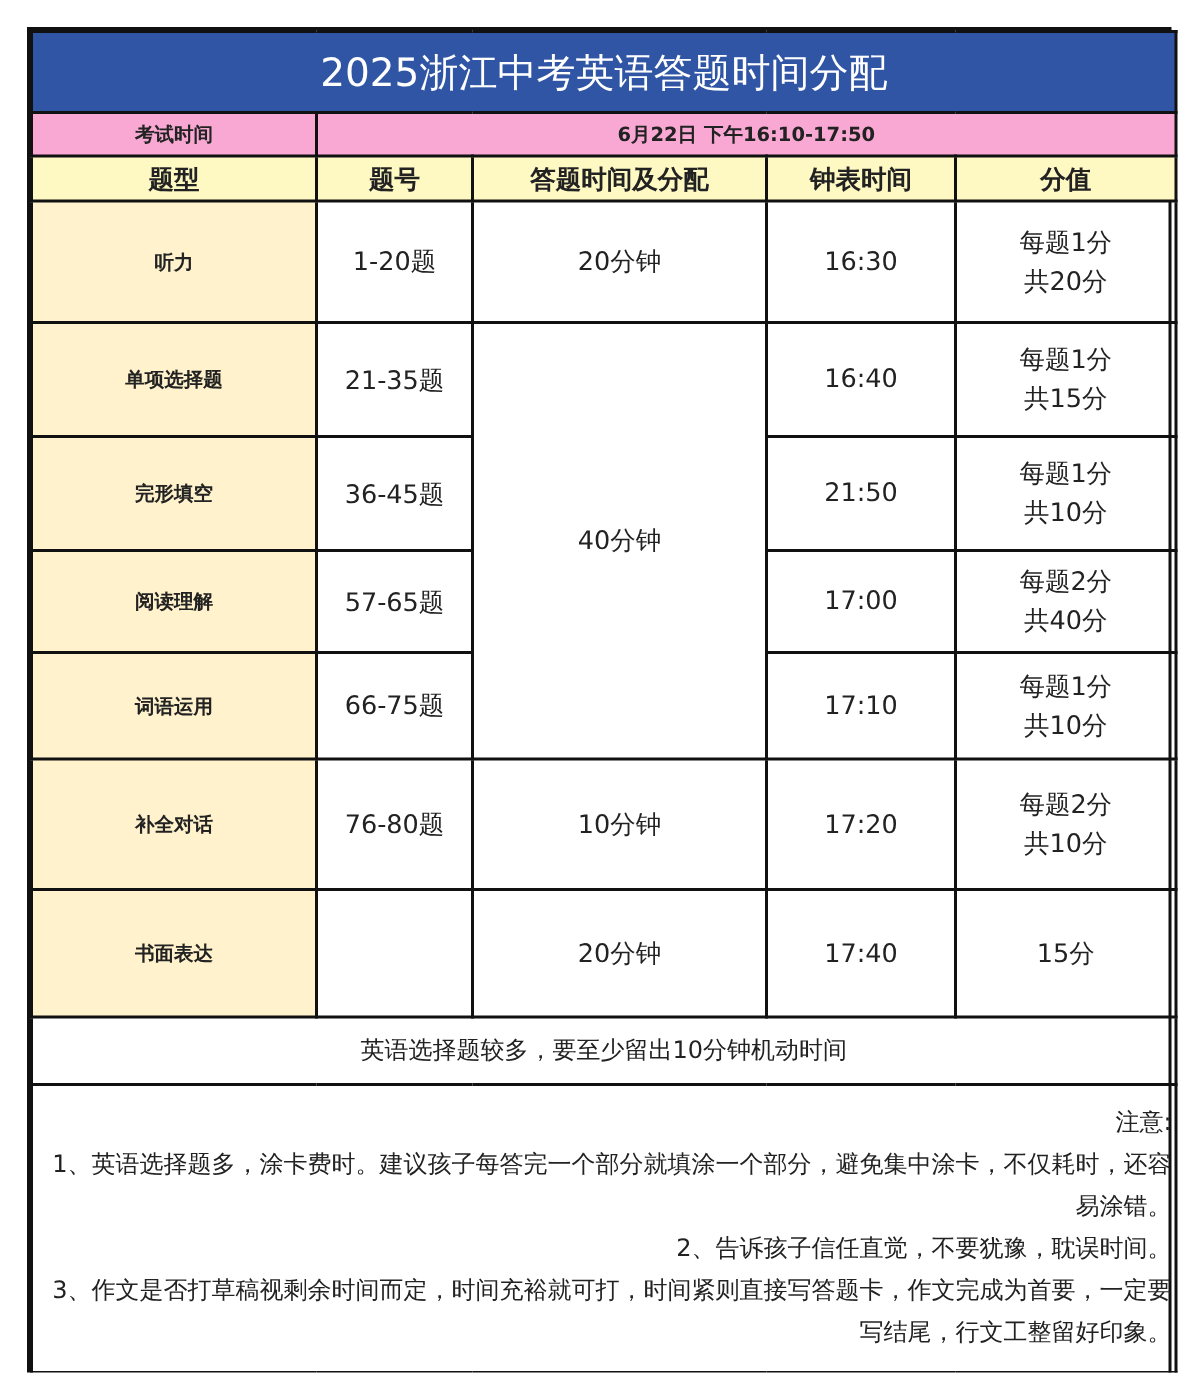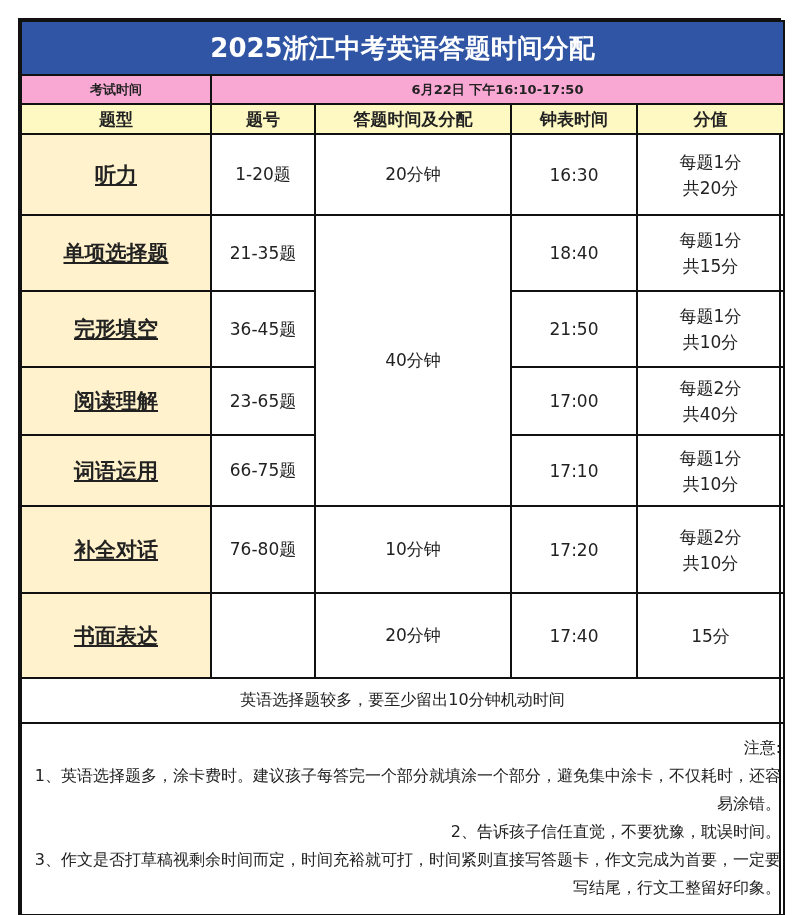--- a/index.html
+++ b/index.html
@@ -1,23 +1,23 @@
 <!DOCTYPE html>
 <html><head>
 <meta charset="utf-8">
 <style>
   html,body{margin:0;padding:0;background:#ffffff;}
   body{width:800px;height:915px;position:relative;font-family:"DejaVu Sans","Liberation Sans",sans-serif;color:#222;}
   .sheet{position:absolute;left:18px;top:18px;width:763px;border:2px solid #111;box-sizing:border-box;}
   table{border-collapse:collapse;width:100%;table-layout:fixed;}
   td{border:2px solid #111;text-align:center;vertical-align:middle;padding:0;font-size:17px;}
-  .title{background:#2f55a4;color:#fff;font-weight:bold;font-size:26px;height:52px;}
+  .title{background:#2f55a4;color:#fff;font-weight:normal;font-size:26px;height:52px;}
   .green{background:#f9a8d4;font-weight:bold;font-size:13px;height:27px;}
   .hdr{background:#fef9c3;font-weight:bold;font-size:17px;height:28px;}
-  .type{background:#fff2cc;font-weight:bold;font-size:21px;text-decoration:underline;}
+  .type{background:#fff2cc;font-weight:bold;font-size:13px;}
   .val{line-height:26px;margin-top:11px;}
   .tip{height:43px;font-size:16px;}
   .notes{text-align:right;font-size:16px;line-height:28px;padding:10px 2px 12px 2px;}
   .notes div{white-space:normal;}
 </style>
 </head>
 <body>
 
 <div class="sheet">
 <table>
@@ -50,38 +50,38 @@
     <td>16:30</td>
     <td class="val">
             <div>每题1分</div>
             <div>共20分</div>
           </td>
   </tr>
   <tr style="height:76px">
     <td class="type">单项选择题</td>
     <td>21-35题</td>
     <td rowspan="4">40分钟</td>
-    <td>18:40</td>
+    <td>16:40</td>
     <td class="val">
             <div>每题1分</div>
             <div>共15分</div>
           </td>
   </tr>
   <tr style="height:76px">
     <td class="type">完形填空</td>
     <td>36-45题</td>
     <td>21:50</td>
     <td class="val">
             <div>每题1分</div>
             <div>共10分</div>
           </td>
   </tr>
   <tr style="height:68px">
     <td class="type">阅读理解</td>
-    <td>23-65题</td>
+    <td>57-65题</td>
     <td>17:00</td>
     <td class="val">
             <div>每题2分</div>
             <div>共40分</div>
           </td>
   </tr>
   <tr style="height:71px">
     <td class="type">词语运用</td>
     <td>66-75题</td>
     <td>17:10</td>

